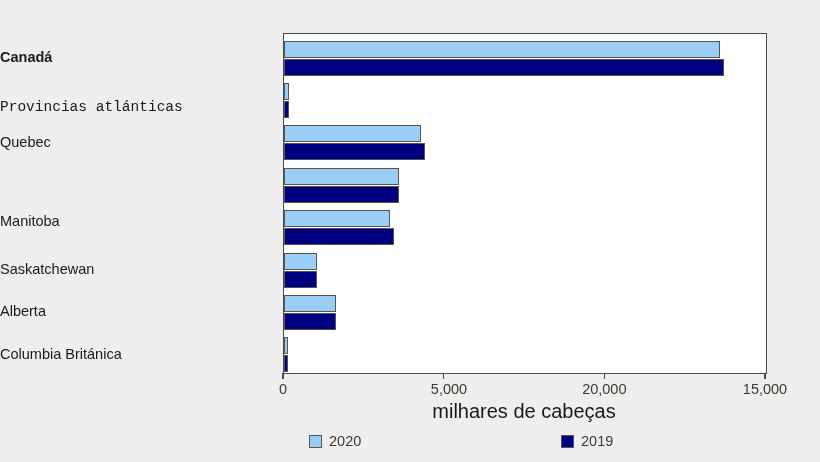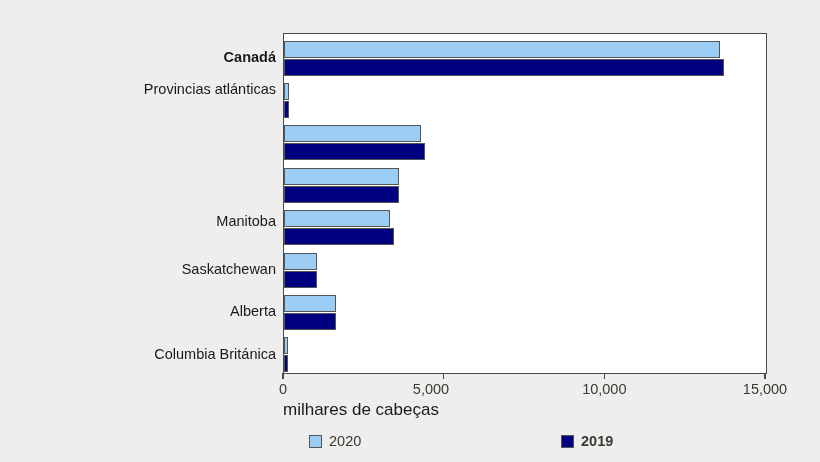--- a/index.html
+++ b/index.html
@@ -25,21 +25,20 @@
     position: absolute;
     left: 0px;
     top: 33px;
     width: 276px;
     height: 339px;
   }
   .cat-label {
     position: absolute;
     right: 0px;
     width: 276px;
-    text-align: right;
     font-size: 14.5px;
     color: #1a1a1a;
     line-height: 14px;
     white-space: nowrap;
   }
   .cat-label.bold {
     font-weight: bold;
   }
 
   
@@ -83,22 +82,22 @@
     font-size: 14.5px;
     color: #3b3b2f;
     transform: translateX(-50%);
     white-space: nowrap;
   }
   #x-axis-title {
     position: absolute;
     top: 400px;
     left: 283px;
     width: 482px;
-    text-align: left;
-    font-size: 17px;
+    text-align: center;
+    font-size: 20px;
     color: #1a1a1a;
   }
 
   
   #legend {
     position: absolute;
     top: 434px;
     left: 283px;
     width: 400px;
     height: 20px;
@@ -124,21 +123,22 @@
     line-height: 14px;
   }
 </style>
 </head>
 <body>
 
 <div id="chart-root">
 
   <div id="cat-labels">
       <div class="cat-label bold" style="top: 17.1875px;">Canadá</div>
-      <div class="cat-label" style="top: 49px;">Provincias atlánticas</div>
+      <div class="cat-label" style="top: 67px; font-family: Liberation Mono, monospace;">Provincias atlánticas</div>
+      <div class="cat-label" style="top: 101.938px;">Quebec</div>
       <div class="cat-label" style="top: 181px;">Manitoba</div>
       <div class="cat-label" style="top: 229.062px;">Saskatchewan</div>
       <div class="cat-label" style="top: 271.438px;">Alberta</div>
       <div class="cat-label" style="top: 313.812px;">Columbia Británica</div>
     </div>
 
   <div id="plot-frame">
     <div id="bars-layer">
         <div class="bar s2020" title="Canadá 2020: 13580" style="left: 0px; width: 436.371px; top: 6.6875px;"></div>
         <div class="bar s2019" title="Canadá 2019: 13700" style="left: 0px; width: 440.227px; top: 24.6875px;"></div>
@@ -156,33 +156,33 @@
         <div class="bar s2019" title="Alberta 2019: 1620" style="left: 0px; width: 52.056px; top: 278.938px;"></div>
         <div class="bar s2020" title="Columbia Británica 2020: 110" style="left: 0px; width: 4px; top: 303.312px;"></div>
         <div class="bar s2019" title="Columbia Británica 2019: 110" style="left: 0px; width: 4px; top: 321.312px;"></div>
       </div>
   </div>
 
   <div id="x-axis-ticks">
       <div class="tick" style="left: 282.25px;"></div>
       <div class="tick-label" style="left: 283px;">0</div>
       <div class="tick" style="left: 442.917px;"></div>
-      <div class="tick-label" style="left: 431px; text-align: center;">5,000</div>
+      <div class="tick-label" style="left: 449px; text-align: center;">5,000</div>
       <div class="tick" style="left: 603.583px;"></div>
-      <div class="tick-label" style="left: 604.333px;">10,000</div>
+      <div class="tick-label" style="left: 604.333px;">20,000</div>
       <div class="tick" style="left: 764.25px;"></div>
       <div class="tick-label" style="left: 765px;">15,000</div>
     </div>
 
   <div id="x-axis-title">milhares de cabeças</div>
 
   <div id="legend">
       <div class="legend-item" style="left: 0px; top: 0px;">
         <span class="legend-swatch s2020"></span>
         <span class="legend-text">2020</span>
       </div>
-      <div class="legend-item" style="left: 252px; top: 0px; font-weight: bold;">
+      <div class="legend-item" style="left: 252px; top: 0px;">
         <span class="legend-swatch s2019"></span>
         <span class="legend-text">2019</span>
       </div>
     </div>
 
 </div>
 
 </body></html>

